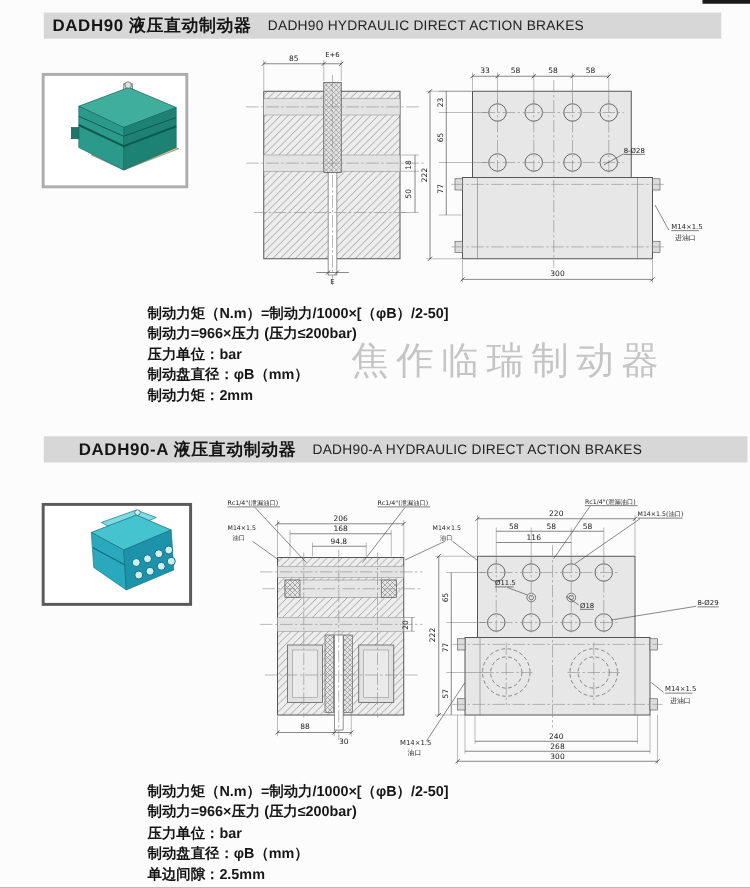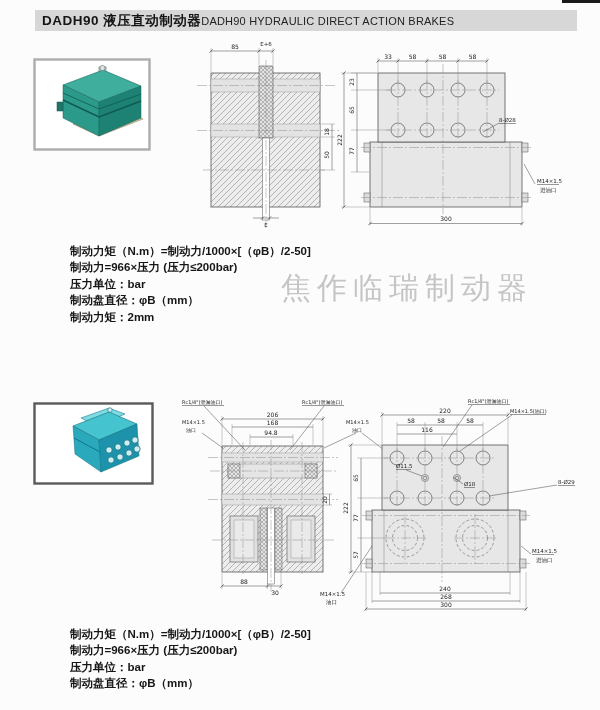--- a/index.html
+++ b/index.html
@@ -1,29 +1,29 @@
 <!DOCTYPE html>
 <html><head>
 <meta charset="utf-8">
 <style>
   html,body{margin:0;padding:0;background:#888;}
   .page{position:relative;width:600px;height:710px;background:#fcfcfc;overflow:hidden;
         font-family:"Liberation Sans",sans-serif;}
   .scanline{position:absolute;left:562px;top:0;width:38px;height:3px;background:#1a1a1a;}
   .hdr{position:absolute;left:35px;width:535px;height:21px;background:#d7d7d7;
-       display:flex;align-items:center;}
+       display:flex;align-items:center;gap:13px;}
   .hdr1{top:10px;padding-left:7px;}
   .hdr2{top:349px;padding-left:28px;}
   .hzh{font-size:13.5px;font-weight:bold;color:#151515;letter-spacing:.5px;white-space:nowrap;}
   .hen{font-size:11px;font-weight:normal;color:#222;letter-spacing:.2px;white-space:nowrap;}
   .photo{position:absolute;}
   .specs{position:absolute;width:360px;}
   .specs1{left:70px;top:243px;}
   .specs2{left:70px;top:626px;}
-  .spec-line{font-size:11.5px;font-weight:bold;color:#161616;line-height:16.4px;white-space:pre;}
+  .spec-line{font-size:11.5px;font-weight:bold;color:#161616;line-height:16.4px;white-space:pre;margin-left:48px;}
   .watermark{position:absolute;left:281px;top:268px;font-size:30px;color:#bcbcbc;
              letter-spacing:6px;font-family:"DejaVu Serif",serif;opacity:.85;white-space:nowrap;}
   svg.drawing{position:absolute;}
   .cl{stroke:#8f8f8f;stroke-width:.5;stroke-dasharray:10 2 2 2;fill:none;}
   .ext{stroke:#7a7a7a;stroke-width:.4;}
   .dim{stroke:#444;stroke-width:.5;}
   .tick{stroke:#444;stroke-width:.7;}
   .ldr{stroke:#444;stroke-width:.5;fill:none;}
   .ul{stroke:#333;stroke-width:.5;}
   .thin{stroke:#666;stroke-width:.4;}
@@ -196,20 +196,24 @@
   <div class="specs specs1">
     <div class="spec-line">制动力矩（N.m）=制动力/1000×[（φB）/2-50]</div>
     <div class="spec-line">制动力=966×压力 (压力≤200bar)</div>
     <div class="spec-line">压力单位：bar</div>
     <div class="spec-line">制动盘直径：φB（mm）</div>
     <div class="spec-line">制动力矩：2mm</div>
   </div>
 
   <div class="watermark">焦作临瑞制动器</div>
 
+  <div class="hdr hdr2">
+    <span class="hzh">DADH90-A 液压直动制动器</span>
+    <span class="hen">DADH90-A  HYDRAULIC DIRECT ACTION BRAKES</span>
+  </div>
 
   <svg class="photo" style="left:33px;top:402px" width="121" height="83" viewBox="0 0 121 83">
     <rect x="1.5" y="1.5" width="118" height="80" fill="#ffffff" stroke="#5a5a5a" stroke-width="2.4"></rect>
     <g transform="translate(18,2)">
       <polygon points="30,14 58,4 74,10 46,22" fill="#7fdbe2" stroke="#1a7f91" stroke-width="0.6"></polygon>
       <polygon points="22,22 58,8 86,20 48,36" fill="#45c3cf" stroke="#15707f" stroke-width="0.6"></polygon>
       <polygon points="22,22 48,36 50,68 24,50" fill="#2aa9bd" stroke="#15707f" stroke-width="0.5"></polygon>
       <polygon points="48,36 86,20 88,52 50,68" fill="#1c93ab" stroke="#0f6d80" stroke-width="0.5"></polygon>
       <line x1="23" y1="34" x2="49" y2="48" stroke="#0f6d80" stroke-width="0.9"></line>
       <g>
@@ -425,14 +429,15 @@
         <text class="lb55" x="146" y="208">油口</text>
       </g>
     </g>
   </svg>
 
   <div class="specs specs2">
     <div class="spec-line">制动力矩（N.m）=制动力/1000×[（φB）/2-50]</div>
     <div class="spec-line">制动力=966×压力 (压力≤200bar)</div>
     <div class="spec-line">压力单位：bar</div>
     <div class="spec-line">制动盘直径：φB（mm）</div>
+    <div class="spec-line">单边间隙：2.5mm</div>
   </div>
 </div>
 
 </body></html>

